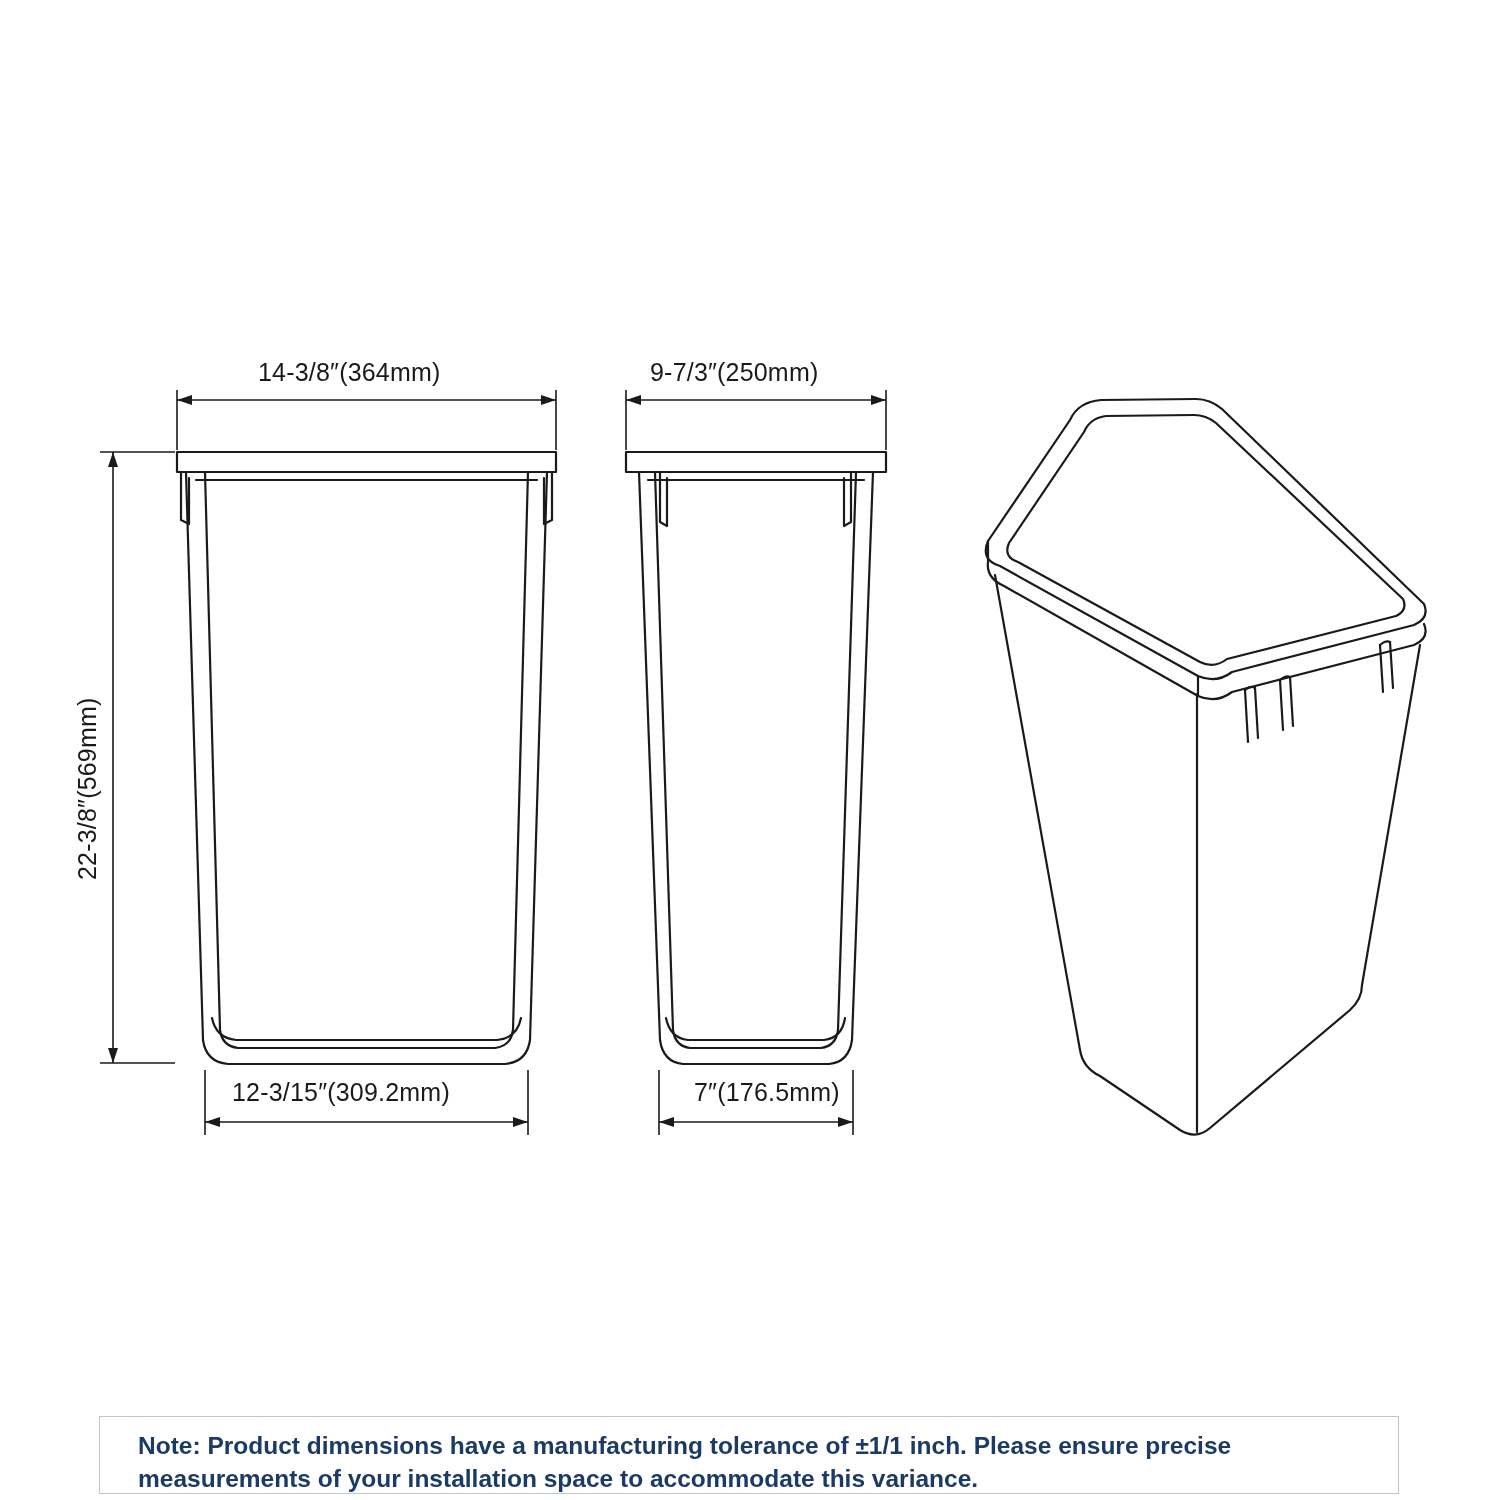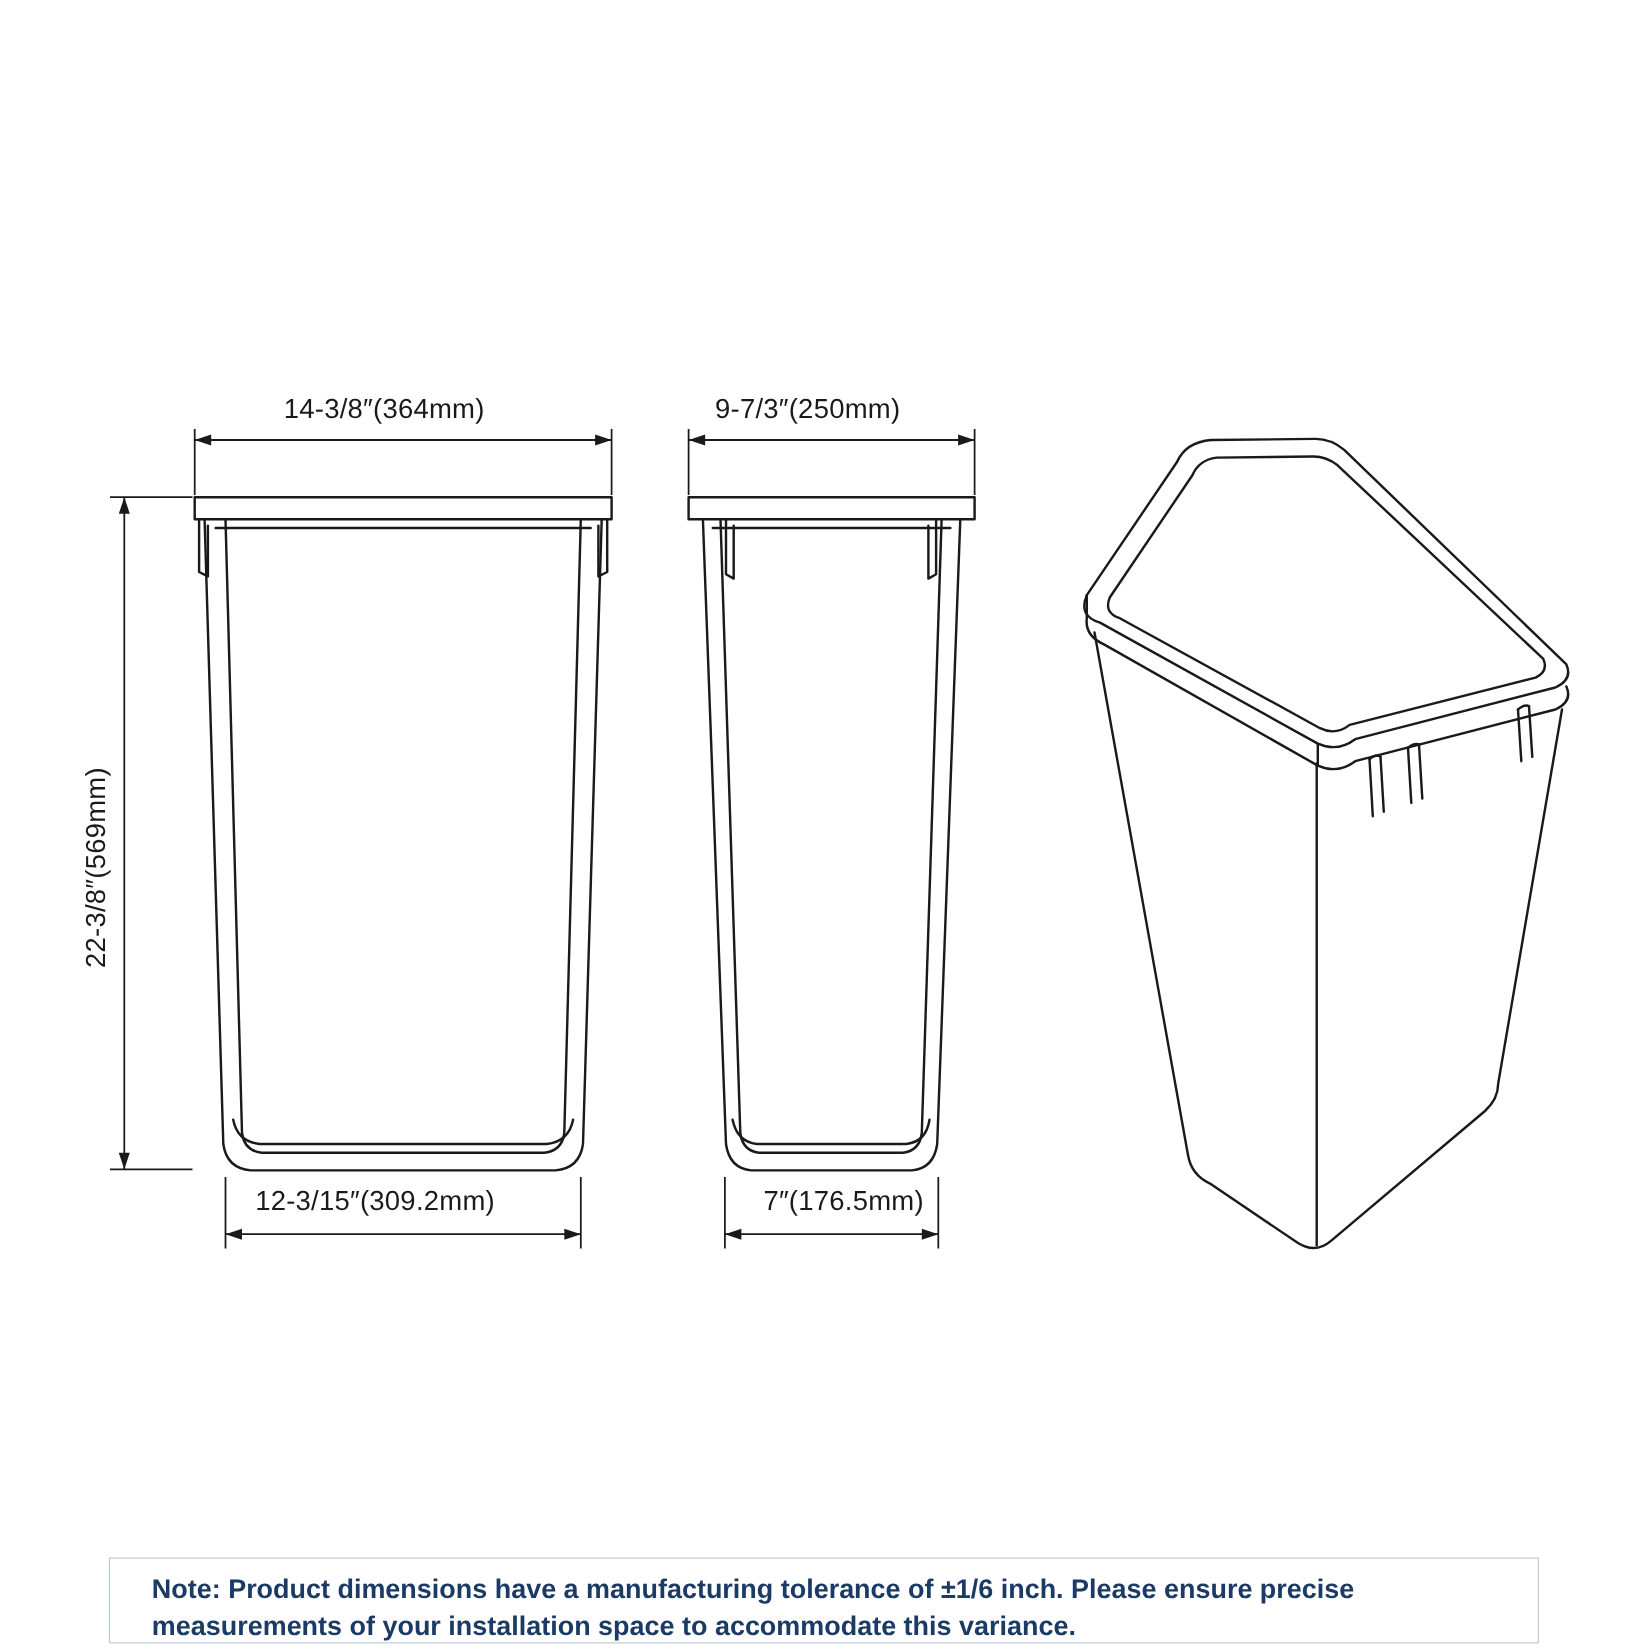--- a/index.html
+++ b/index.html
@@ -149,13 +149,13 @@
 
 <div class="dim-label" id="label-side-top" style="left:650px; top:358px;">9-7/3″(250mm)</div>
 
 <div class="dim-label" id="label-front-bottom" style="left:232px; top:1078px;">12-3/15″(309.2mm)</div>
 
 <div class="dim-label" id="label-side-bottom" style="left:672px; top:1078px;margin-left:22px;">7″(176.5mm)</div>
 
 <div class="dim-label" id="label-height" style="left:73px; top:880px;">22-3/8″(569mm)</div>
 
 <div id="note-box"></div>
-<div id="note-text">Note: Product dimensions have a manufacturing tolerance of ±1/6 inch. Please ensure precise measurements of your installation space to accommodate this variance.</div>
+<div id="note-text">Note: Product dimensions have a manufacturing tolerance of ±1/1 inch. Please ensure precise measurements of your installation space to accommodate this variance.</div>
 
 </body></html>

